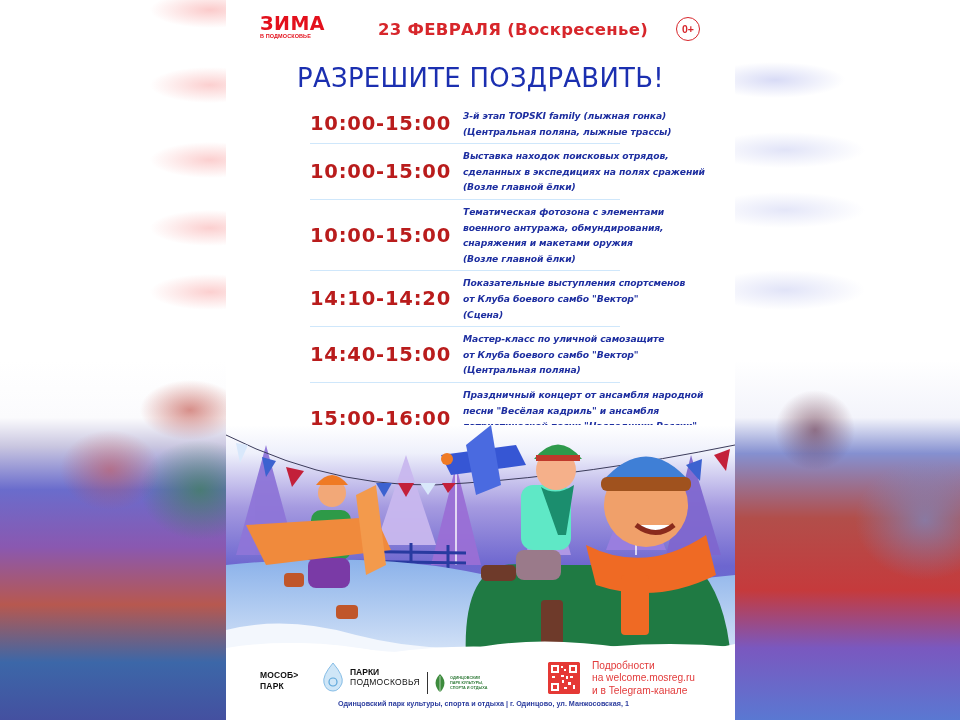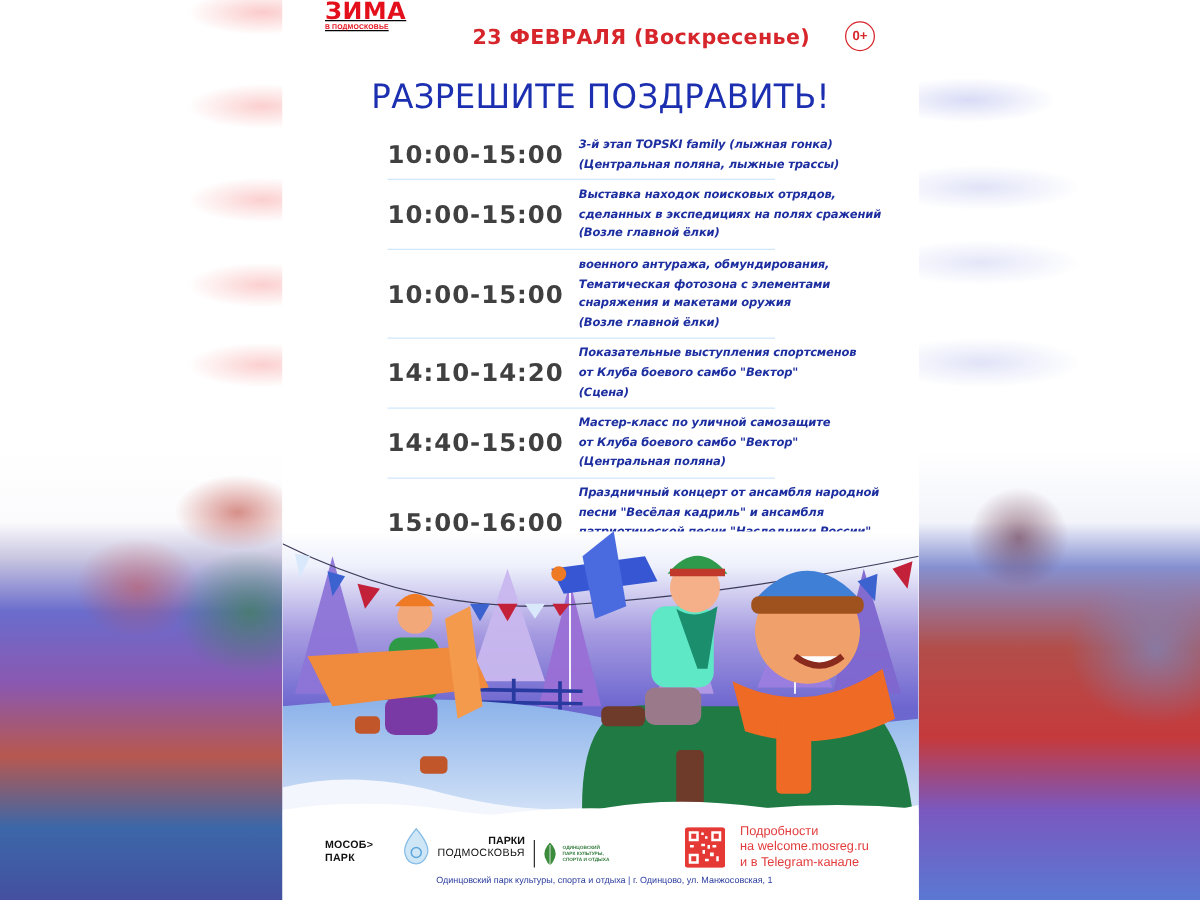--- a/index.html
+++ b/index.html
@@ -38,21 +38,21 @@
     background:
       radial-gradient(ellipse 40px 40px at 80px 430px, rgba(90,30,50,0.55), transparent 100%),
       radial-gradient(ellipse 70px 60px at 190px 520px, rgba(110,150,220,0.6), transparent 100%);
   }
 
   .poster {
     position: absolute; left: 226px; top: 0; width: 509px; height: 720px;
     background: #ffffff; overflow: hidden;
   }
   .header { position: absolute; top: 0; left: 0; right: 0; height: 60px; }
-  .logo-zima { position: absolute; left: 34px; top: 0; text-decoration: underline; }
+  .logo-zima { position: absolute; left: 34px; top: 14px; }
   .logo-zima .big {
     color: #e3101c; font-weight: 900; font-size: 19px; letter-spacing: 0.5px;
     line-height: 18px; font-family: "DejaVu Sans", sans-serif;
   }
   .logo-zima .small {
     color: #e3101c; font-weight: 700; font-size: 5.5px; letter-spacing: 0.1px;
     text-transform: uppercase; line-height: 8px;
   }
   .date-title {
     position: absolute; left: 152px; top: 20px;
@@ -69,21 +69,21 @@
     position: absolute; left: 0; right: 0; top: 62px; text-align: center;
     color: #1b2fb0; font-size: 27px; font-weight: 400; letter-spacing: 0.3px;
     font-family: "DejaVu Sans", sans-serif; transform: scaleX(0.96);
   }
 
   .schedule { position: absolute; left: 84px; top: 104px; width: 310px; }
   .row { position: relative; display: flex; align-items: center; border-bottom: 1.5px solid #cfe7fb; }
   .row:last-child { border-bottom: none; }
   .row .time {
     width: 150px; flex: 0 0 150px;
-    color: #404040; font-weight: 900; font-size: 19.5px; letter-spacing: 0.8px;
+    color: #b91c1c; font-weight: 900; font-size: 19.5px; letter-spacing: 0.8px;
     font-family: "DejaVu Sans", sans-serif;
   }
   .row .desc {
     color: #1d2ea0; font-weight: 700; font-size: 9.2px; line-height: 15.6px;
     padding: 4px 0 4px 3px; white-space: nowrap;
     font-family: "DejaVu Sans", sans-serif; letter-spacing: -0.1px; font-style: italic;
   }
   .desc .line { display: block; }
 
   .illustration { position: absolute; left: 0; top: 425px; width: 509px; height: 235px; }
@@ -92,21 +92,21 @@
 
   .logo-mosob { position: absolute; left: 34px; top: 22px; color: #111; font-weight: 700; font-size: 8.5px; line-height: 11px; letter-spacing: 0.2px; }
   .logo-parki { position: absolute; left: 94px; top: 14px; display:flex; align-items:center; }
   .logo-parki .txt1 { color:#111; font-weight:700; font-size: 8.5px; line-height: 10px; }
   .logo-parki .txt2 { color:#111; font-weight:400; font-size: 8.5px; line-height: 10px; letter-spacing:0.3px; }
   .logo-odin { position:absolute; left:201px; top:24px; display:flex; align-items:center; }
   .logo-odin .sep { width:1px; height:22px; background:#333; margin-right:6px; }
   .logo-odin .small { color:#2f7a38; font-size: 3.8px; font-weight:700; line-height: 5px; text-transform: uppercase; }
   .qr { position:absolute; left: 322px; top: 14px; width: 32px; height: 32px; background:#e53935; border-radius:2px; }
   .more-info { position:absolute; left: 366px; top: 12px; color:#e23b3b; font-size: 10.2px; line-height: 12.4px; }
-  .address { position:absolute; left: 6px; right:0; top: 51px; text-align:center; color:#2b3c9e; font-size: 7.2px; font-weight: 400; }
+  .address { position:absolute; left: 6px; right:0; top: 51px; text-align:center; color:#2b3c9e; font-size: 7.2px; font-weight: 700; }
 </style>
 </head>
 <body>
 
 <div class="bg-side bg-left">
   <div class="bg-left-overlay"></div>
 </div>
 <div class="bg-side bg-right">
   <div class="bg-right-overlay"></div>
 </div>
@@ -136,22 +136,22 @@
       <div class="time">10:00-15:00</div>
       <div class="desc">
         <span class="line">Выставка находок поисковых отрядов,</span>
         <span class="line">сделанных в экспедициях на полях сражений</span>
         <span class="line">(Возле главной ёлки)</span>
       </div>
     </div>
     <div class="row">
       <div class="time">10:00-15:00</div>
       <div class="desc">
+        <span class="line">Тематическая фотозона с элементами</span>
         <span class="line">военного антуража, обмундирования,</span>
-        <span class="line">Тематическая фотозона с элементами</span>
         <span class="line">снаряжения и макетами оружия</span>
         <span class="line">(Возле главной ёлки)</span>
       </div>
     </div>
     <div class="row">
       <div class="time">14:10-14:20</div>
       <div class="desc">
         <span class="line">Показательные выступления спортсменов</span>
         <span class="line">от Клуба боевого самбо "Вектор"</span>
         <span class="line">(Сцена)</span>
@@ -276,21 +276,21 @@
     <div class="logo-mosob">
       <div>МОСОБ&gt;</div>
       <div>ПАРК</div>
     </div>
 
     <div class="logo-parki">
       <svg width="26" height="30" viewBox="0 0 26 30">
         <path d="M13,1 Q24,14 22,21 Q19,29 13,29 Q6,29 4,21 Q2,14 13,1 Z" fill="#cfe6f7" stroke="#86bde6" stroke-width="1"></path>
         <circle cx="13" cy="20" r="4" fill="none" stroke="#5ca6da" stroke-width="1.2"></circle>
       </svg>
-      <div style="margin-left:4px;text-align:right;">
+      <div style="margin-left:4px;">
         <div class="txt1">ПАРКИ</div>
         <div class="txt2">ПОДМОСКОВЬЯ</div>
       </div>
     </div>
 
     <div class="logo-odin">
       <div class="sep"></div>
       <svg width="12" height="18" viewBox="0 0 12 18">
         <path d="M6,0 Q12,6 10,12 Q8,17 6,18 Q4,17 2,12 Q0,6 6,0 Z" fill="#3d8b3d"></path>
         <line x1="6" y1="2" x2="6" y2="18" stroke="#ffffff" stroke-width="0.6"></line>

